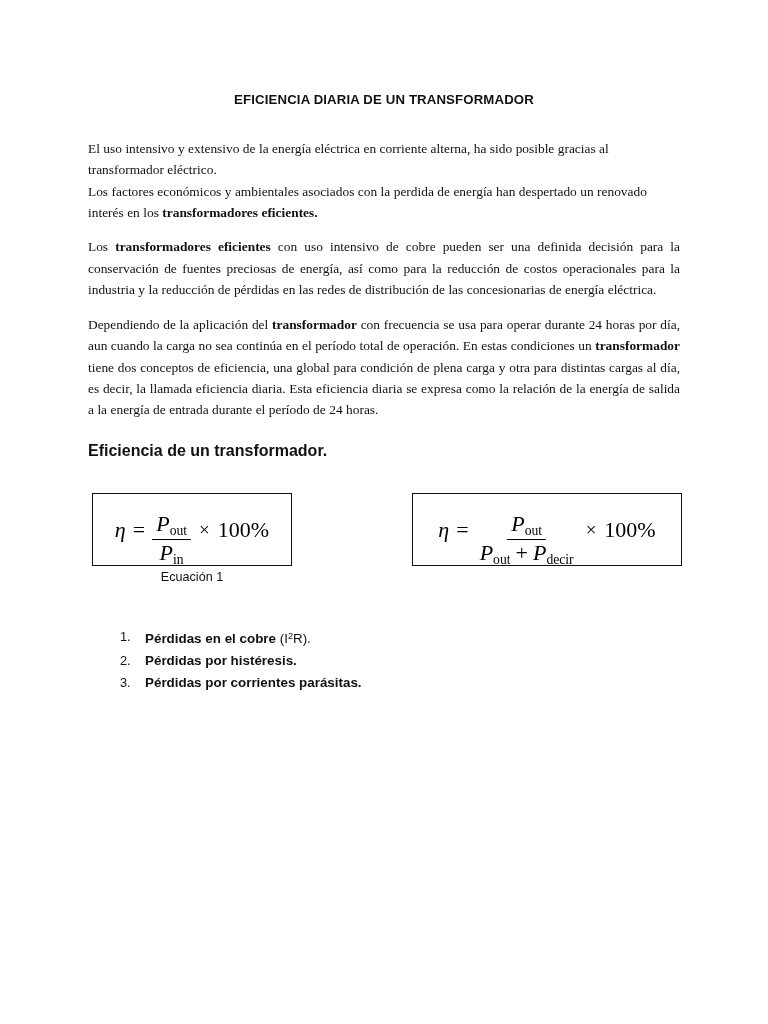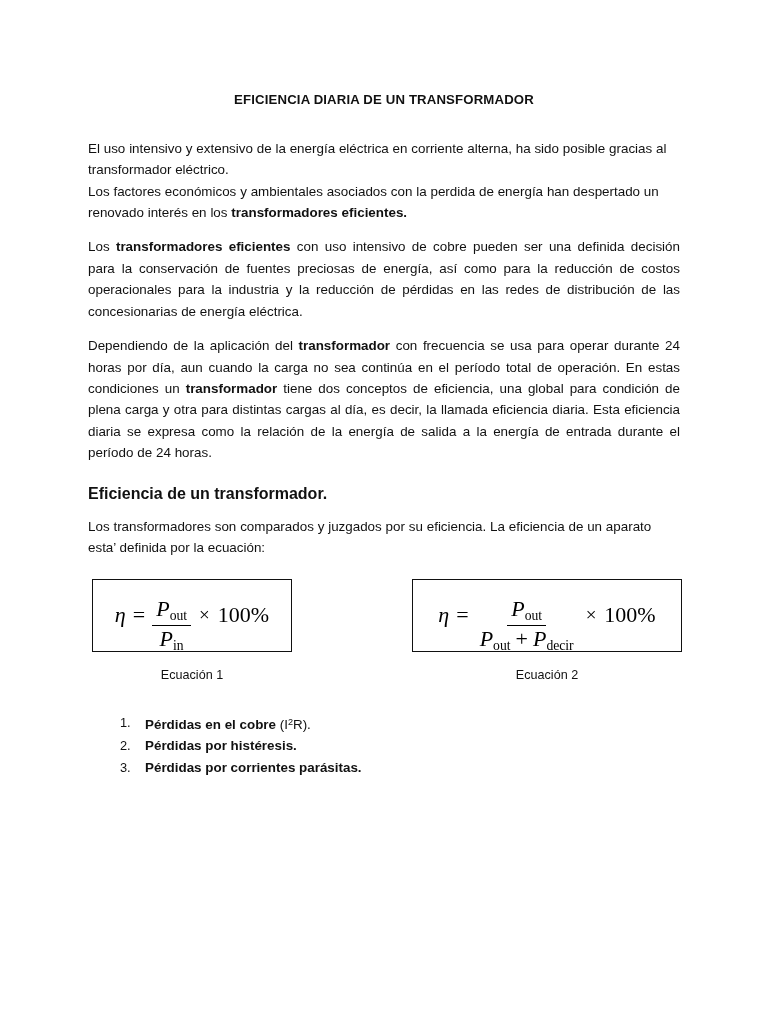--- a/index.html
+++ b/index.html
@@ -42,20 +42,21 @@
     line-height: 1.2;
   }
 
   p.para {
     margin: 0;
     font-size: 13.4px;
     line-height: 21.4px;
     text-align: justify;
     text-justify: inter-word;
     word-spacing: 0.1px;
+    font-family: Liberation Serif, serif;
   }
 
   p.para.noj {
     text-align: left;
   }
 
   .gap-title   { height: 30px; }
   .gap-para    { height: 13px; }
   .gap-section { height: 19px; }
   .gap-small   { height: 12px; }
@@ -93,21 +94,21 @@
     display: flex;
     align-items: center;
     justify-content: center;
     background: #ffffff;
   }
 
   .eq-caption {
     text-align: center;
     font-size: 12.6px;
     line-height: 18px;
-    margin-top: 14px;
+    margin-top: 2px;
   }
 
   
   .math {
     font-family: "Liberation Serif", serif;
     font-size: 22px;
     color: #000000;
     display: inline-flex;
     align-items: center;
     white-space: nowrap;
@@ -192,21 +193,20 @@
     <p class="para">
       <span>Dependiendo de la aplicación del </span><strong>transformador</strong><span> con frecuencia se usa para operar durante 24 horas por día, aun cuando la carga no sea continúa en el período total de operación. En estas condiciones un </span><strong>transformador</strong><span> tiene dos conceptos de eficiencia, una global para condición de plena carga y otra para distintas cargas al día, es decir, la llamada eficiencia diaria. Esta eficiencia diaria se expresa como la relación de la energía de salida a la energía de entrada durante el período de 24 horas.</span>
     </p>
 
     <div class="gap-section"></div>
 
     <p class="section-head">Eficiencia de un transformador.</p>
 
     <div class="gap-small"></div>
 
-    <p class="para noj">Los transformadores son comparados y juzgados por su eficiencia. La eficiencia de un aparato esta’ definida por la ecuación:</p>
 
     <div class="equations">
 
       <div class="eq-block one">
         <div class="eq-box">
           <span class="math">
             <span class="ital">η</span>
             <span class="eq">=</span>
             <span class="frac">
               <span class="num"><span class="ital">P</span><span class="sub">out</span></span>
@@ -225,21 +225,20 @@
             <span class="ital">η</span>
             <span class="eq">=</span>
             <span class="frac">
               <span class="num"><span class="ital">P</span><span class="sub">out</span></span>
               <span class="den"><span class="ital">P</span><span class="sub">out</span><span style="margin:0 5px;">+</span><span class="ital">P</span><span class="sub">decir</span></span>
             </span>
             <span class="times">×</span>
             <span>100%</span>
           </span>
         </div>
-        <div class="eq-caption">Ecuación 2</div>
       </div>
 
     </div>
 
     <div class="gap-small"></div>
 
 
     <div class="gap-list"></div>
 
     <ol class="loss-list">

